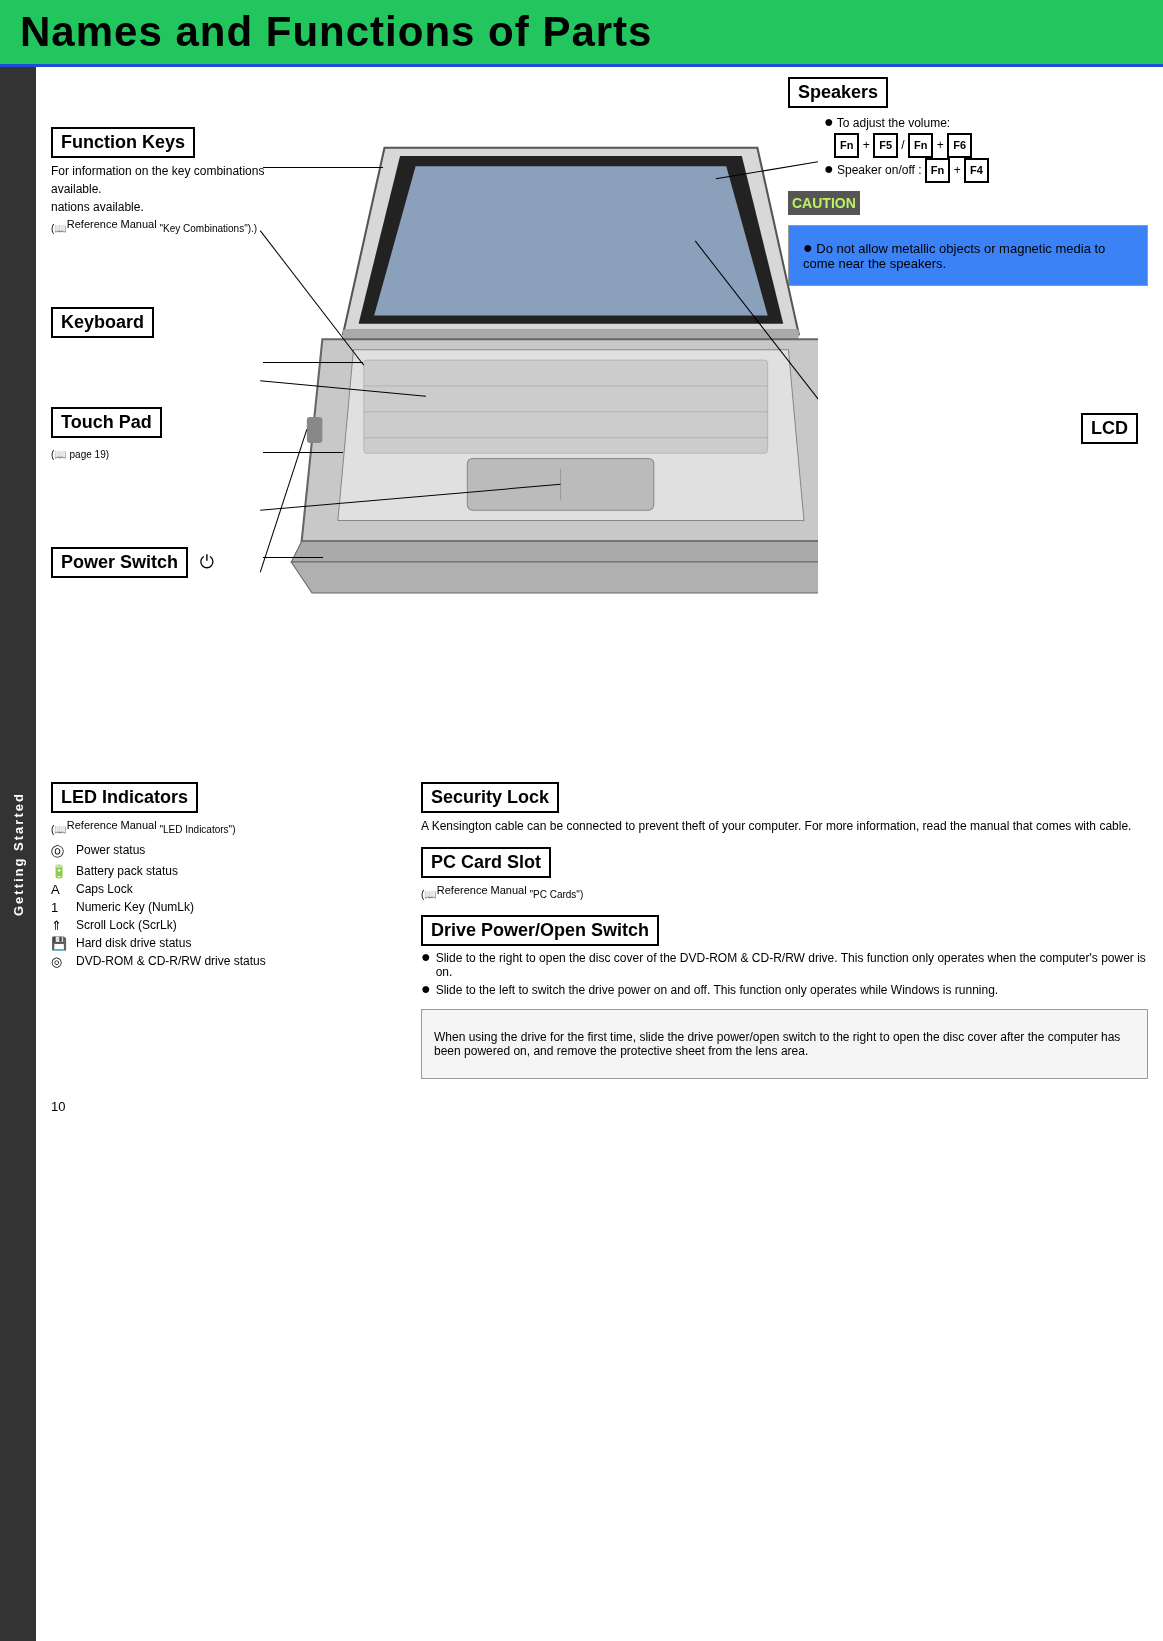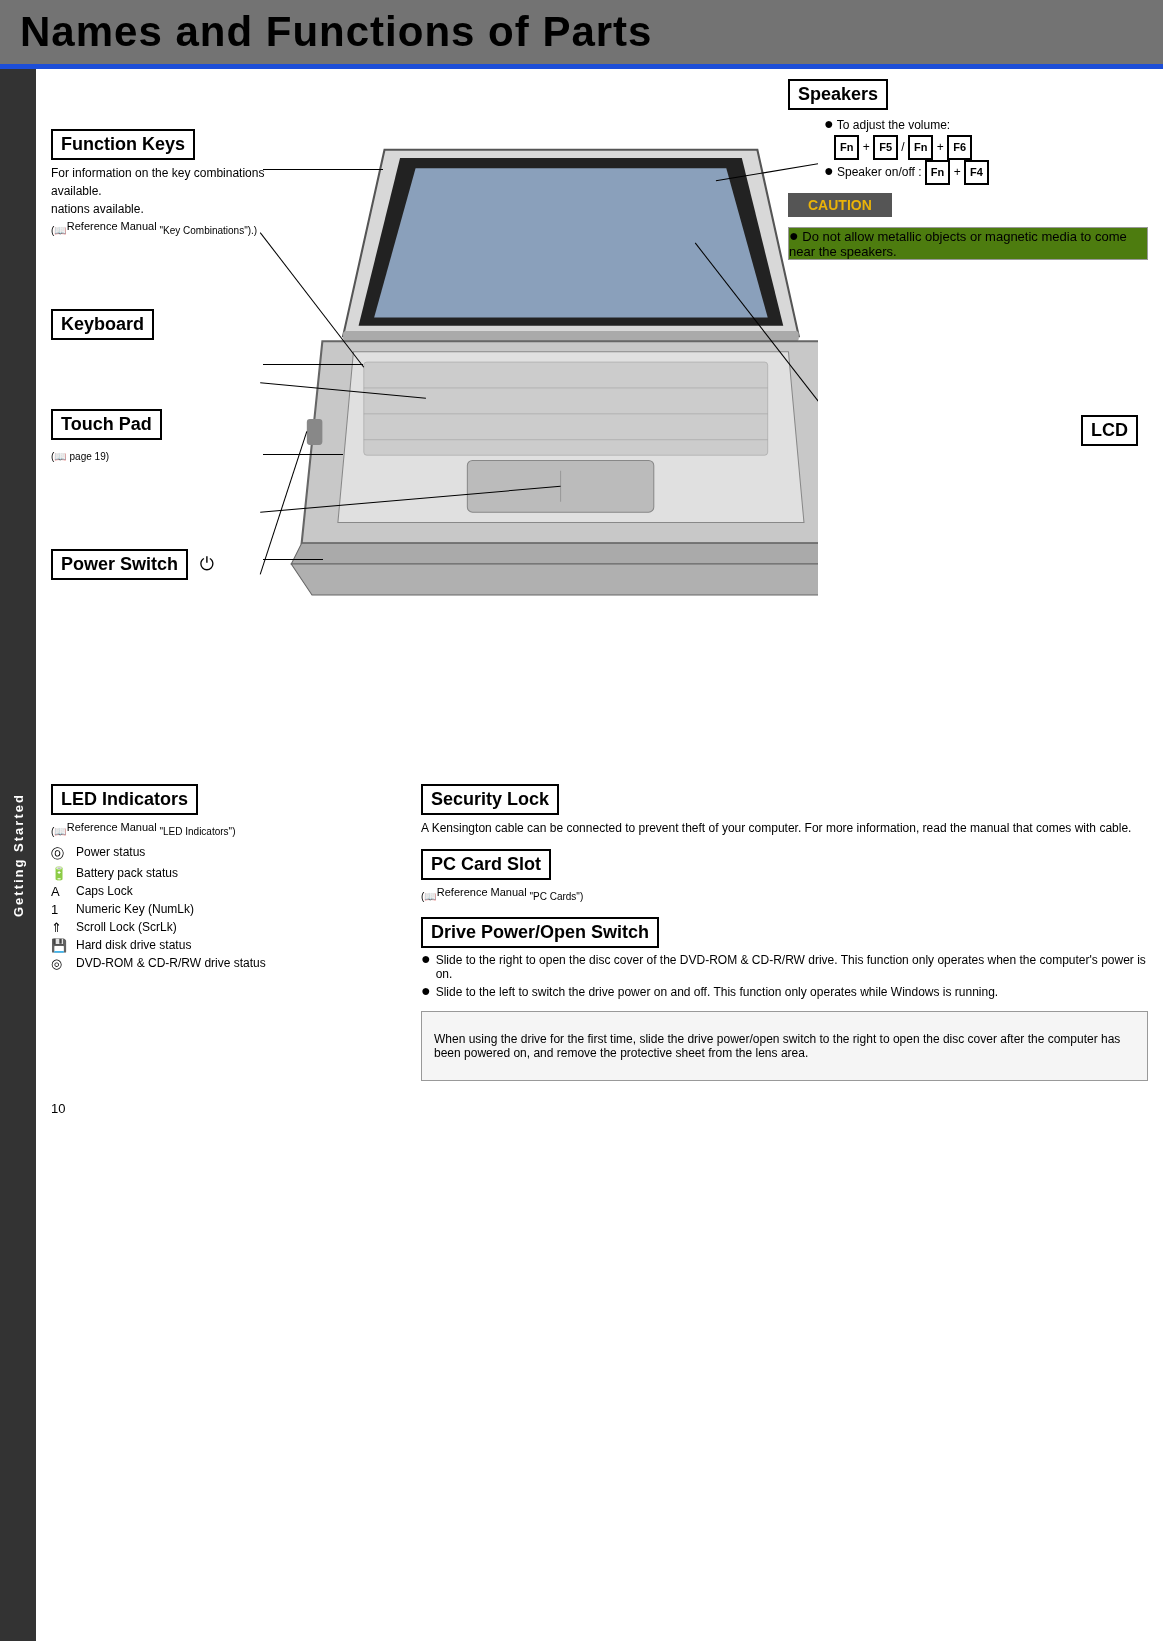--- a/index.html
+++ b/index.html
@@ -6,23 +6,23 @@
     body {
       width: 1163px;
       min-height: 1641px;
       background: #ffffff;
       font-family: Arial, sans-serif;
       font-size: 13px;
       color: #000;
       position: relative;
     }
     .page-header {
-      background: #737373;
+      background: #22c55e;
       padding: 8px 12px 8px 20px;
-      border-bottom: 5px solid #1d4ed8;
+      border-bottom: 3px solid #1d4ed8;
     }
     .page-header h1 {
       font-size: 42px;
       font-weight: 900;
       color: #000;
       letter-spacing: 1px;
     }
     .sidebar-tab {
       width: 36px;
       background: #333;
@@ -43,31 +43,31 @@
     .label-box {
       border: 2px solid #000;
       padding: 3px 8px;
       font-weight: bold;
       font-size: 18px;
       display: inline-block;
       background: #fff;
     }
     .caution-box {
       background: #555;
-      color: #eab308;
-      padding: 4px 20px;
+      color: #bef264;
+      padding: 4px 4px;
       font-weight: bold;
       font-size: 14px;
       display: inline-block;
       margin-bottom: 5px;
     }
     .caution-section {
-      background: #4d7c0f;
+      background: #3b82f6;
       border: 1px solid #999;
-      padding: 0;
+      padding: 14px;
       margin-top: 5px;
     }
     .led-section {
       margin-top: 5px;
     }
     .led-item {
       display: flex;
       align-items: flex-start;
       gap: 5px;
       margin: 3px 0;

